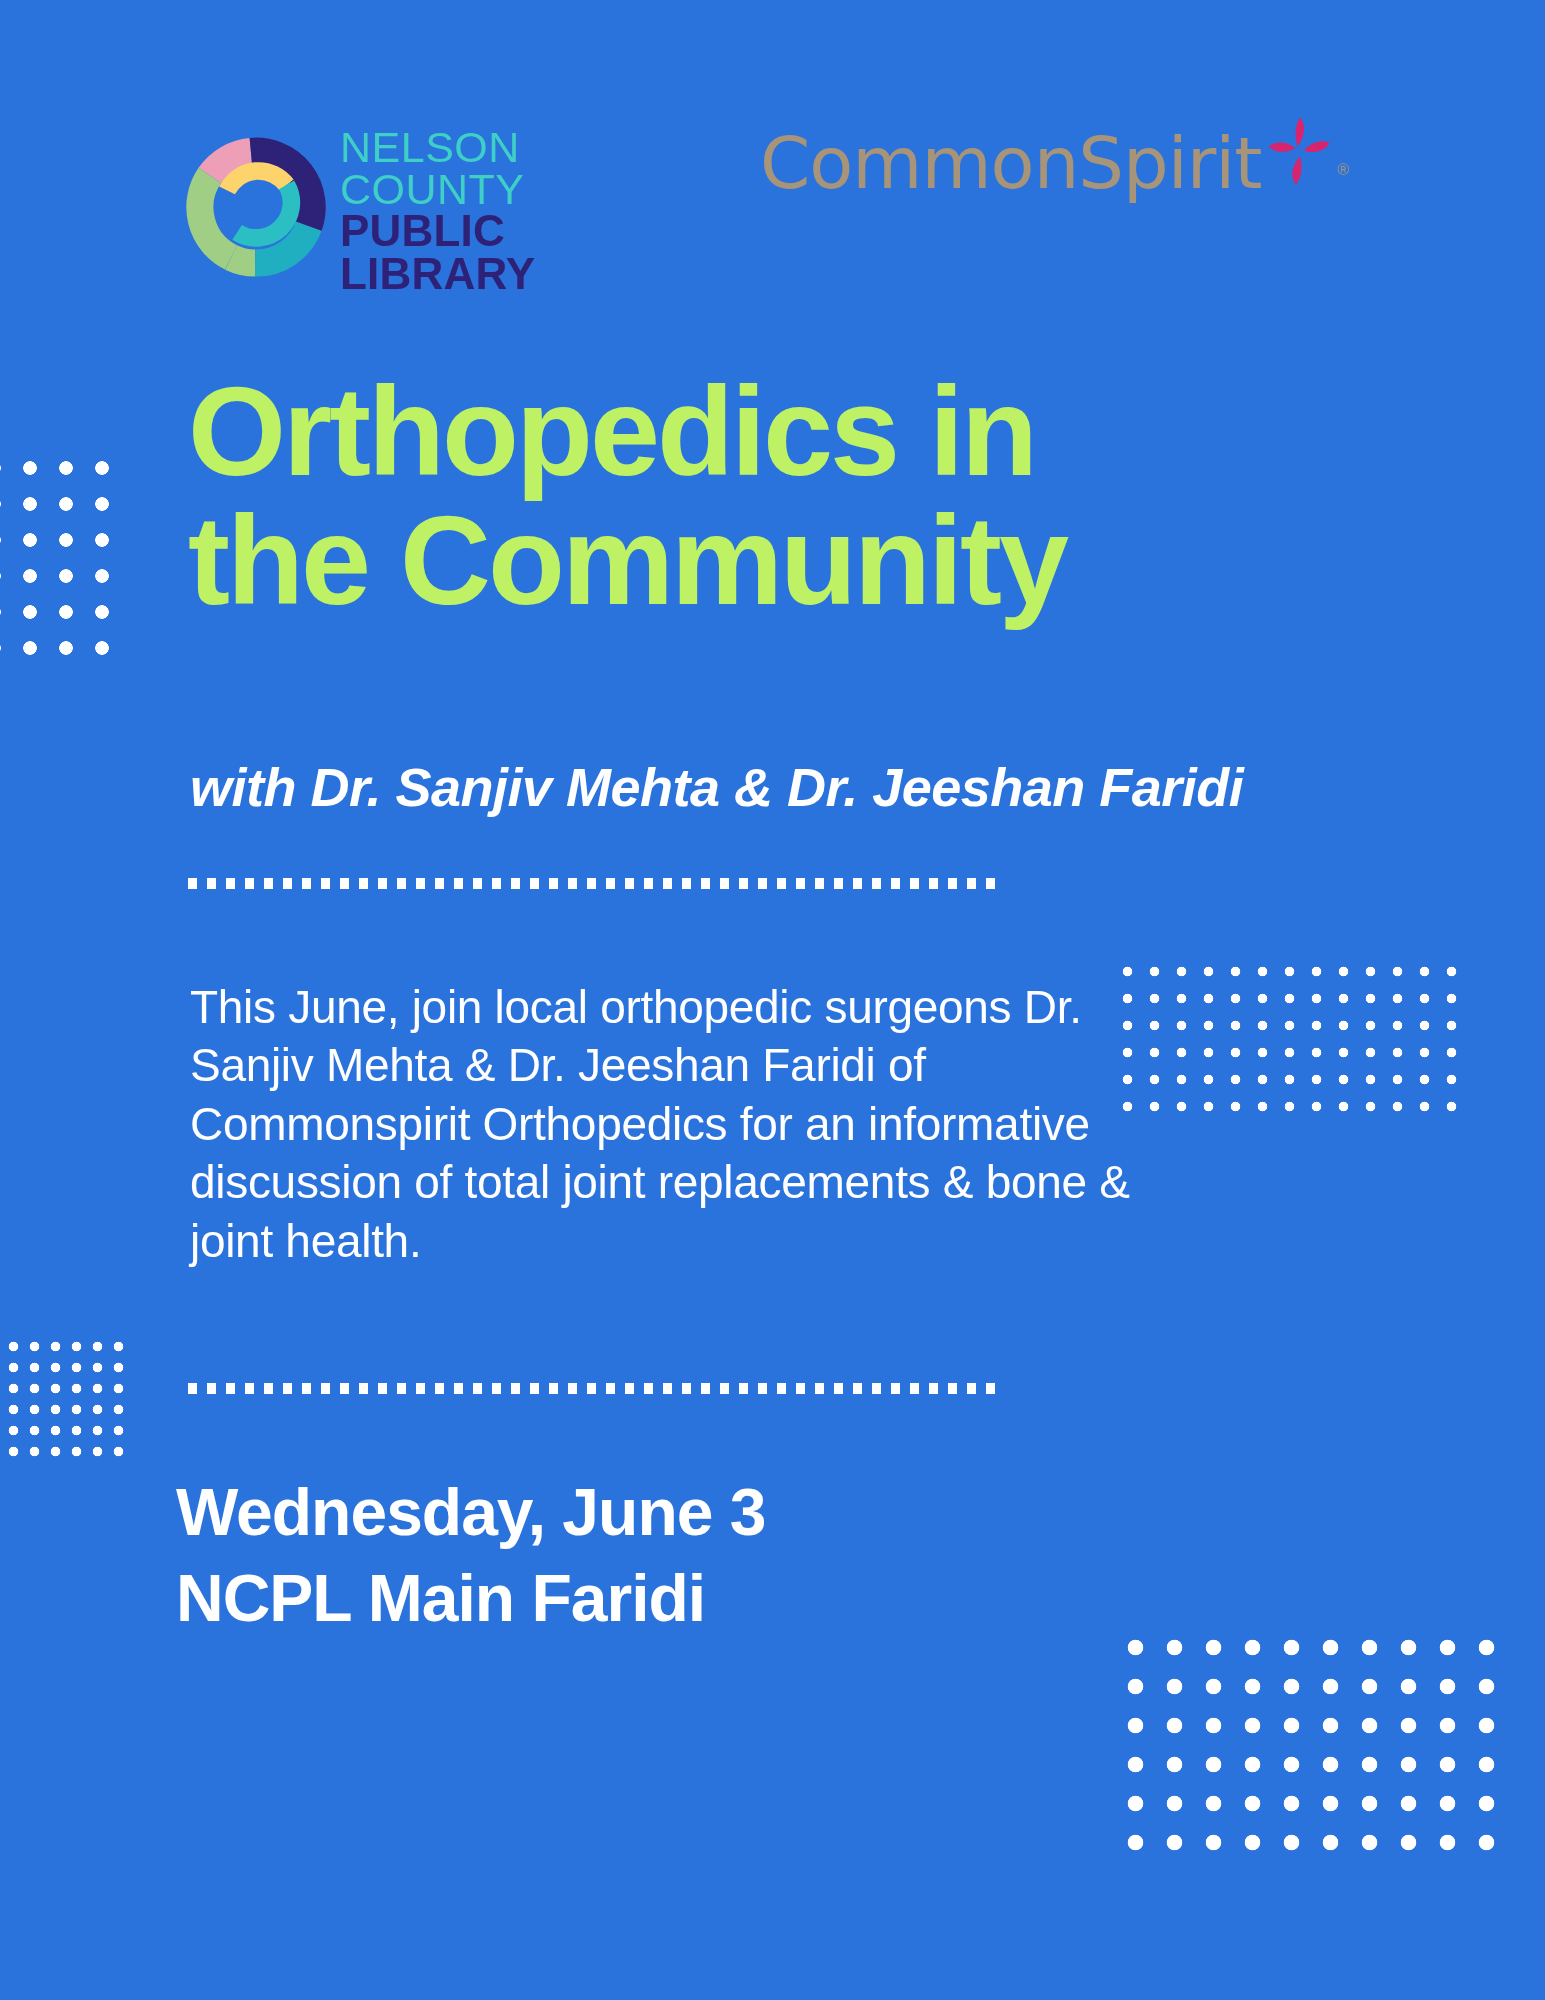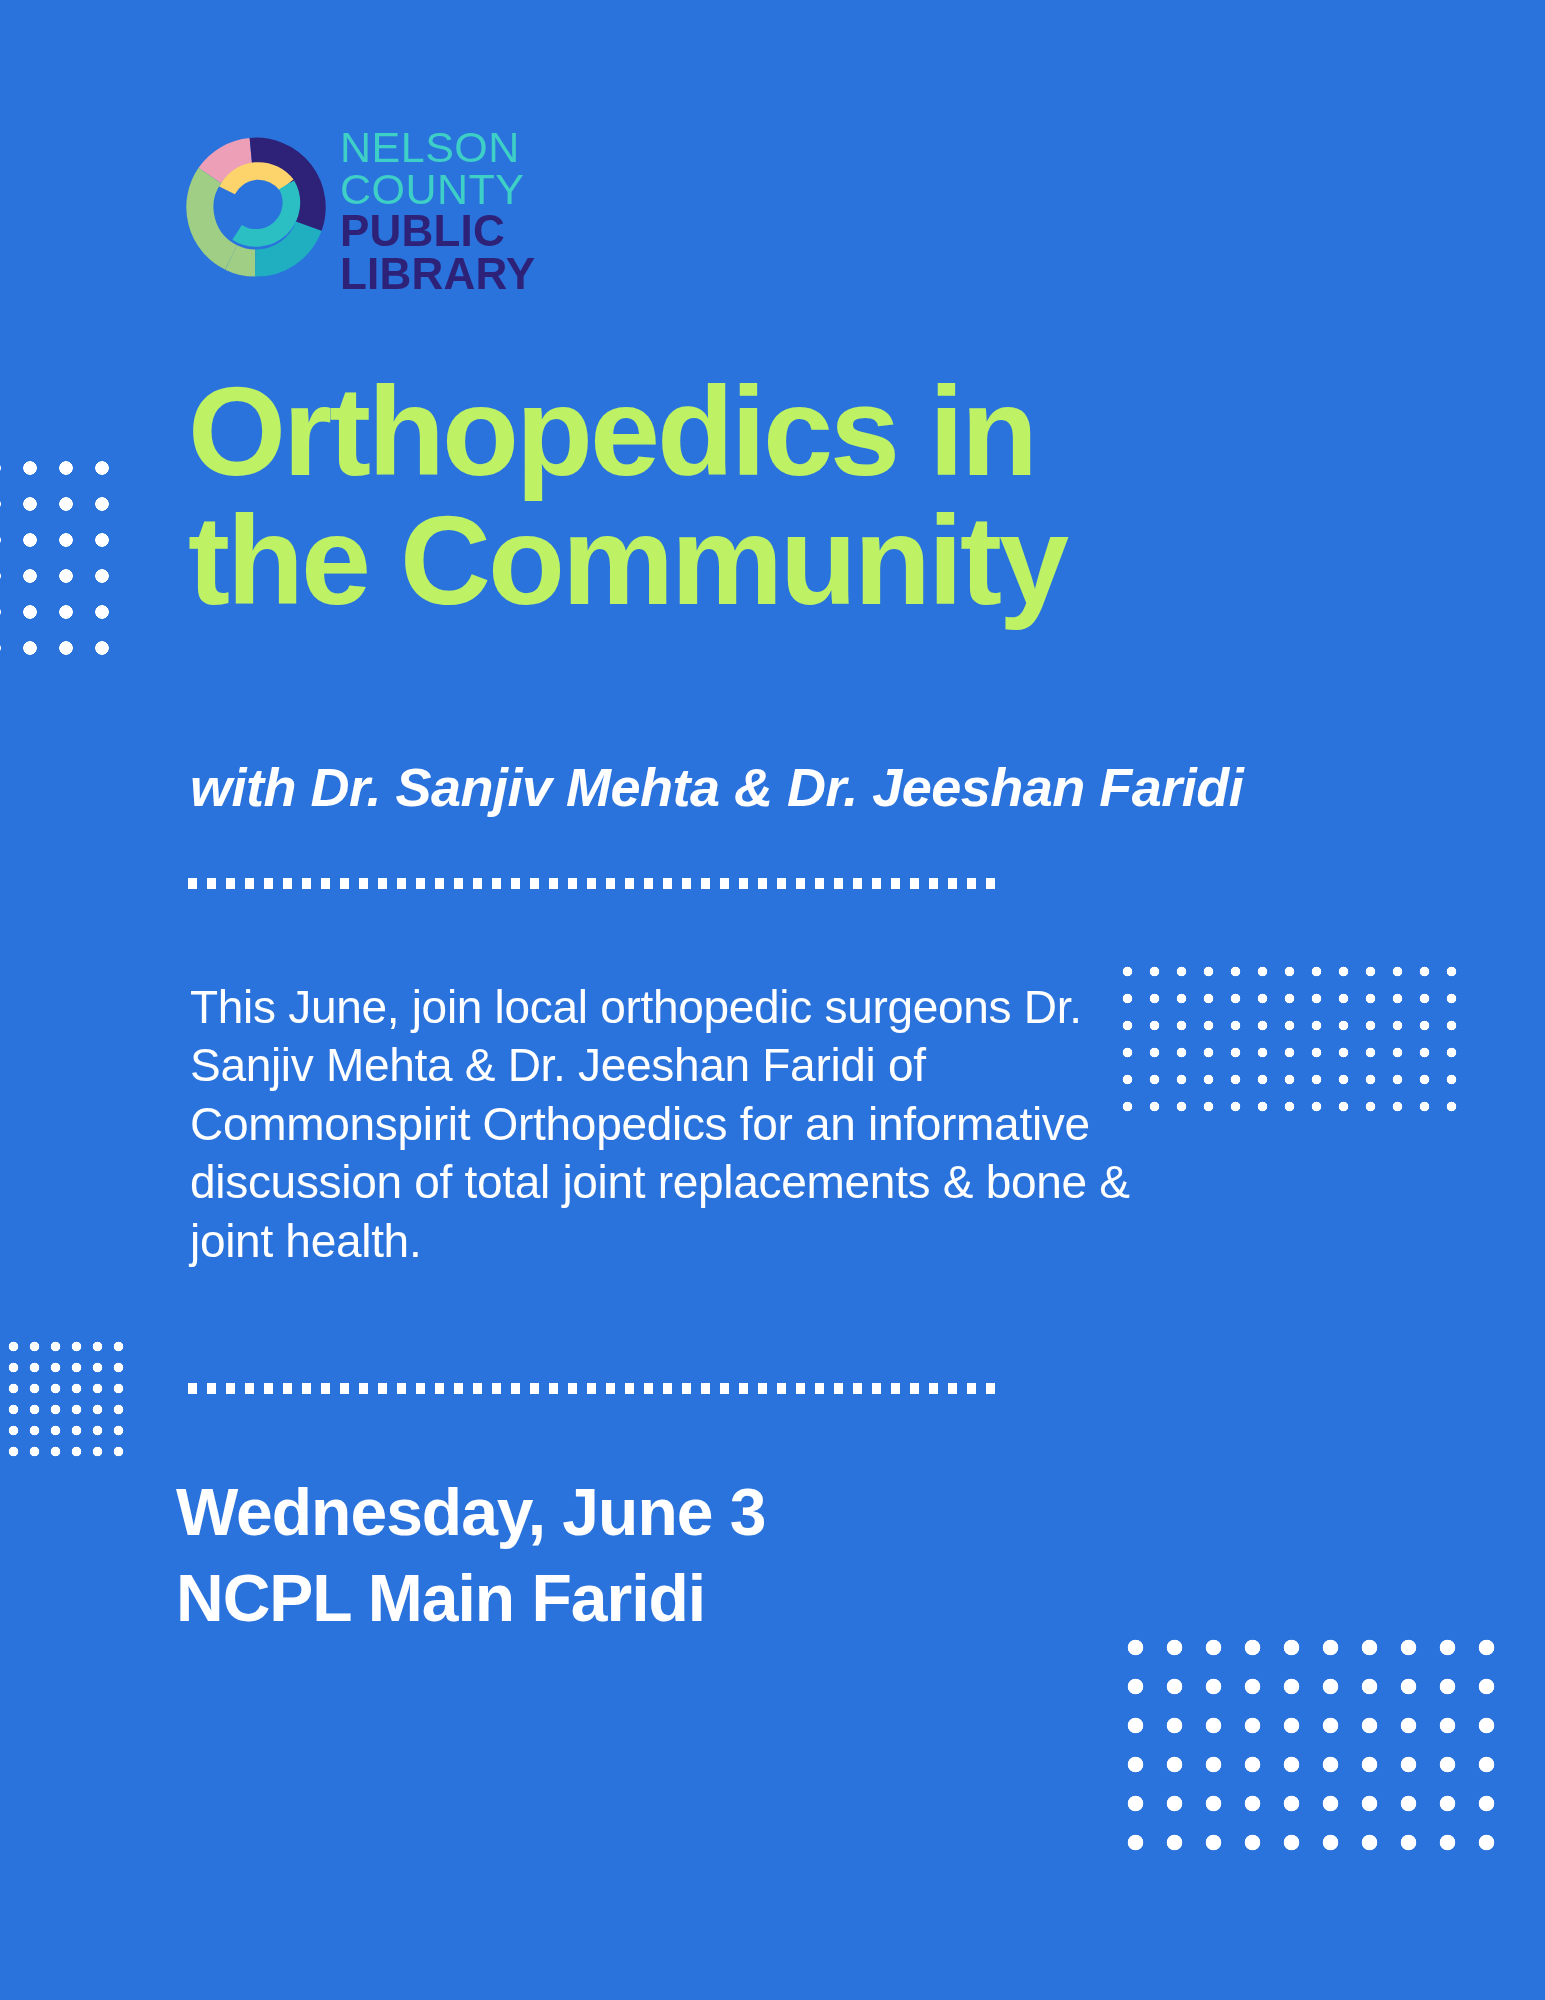--- a/index.html
+++ b/index.html
@@ -215,20 +215,36 @@
         </g>
       </svg>
       <div class="ncpl-words">
         <span class="thin">NELSON</span>
         <span class="thin">COUNTY</span>
         <span class="bold">PUBLIC</span>
         <span class="bold">LIBRARY</span>
       </div>
     </div>
 
+    <div class="cs-logo">
+      <div class="cs-wordmark">CommonSpirit</div>
+      <svg class="cs-mark" viewBox="0 0 100 100">
+        <g fill="#D6256E">
+
+          <path d="M 55 8 C 63 16 61 33 52 44 C 49 36 47 20 55 8 Z"></path>
+
+          <path d="M 16 44 C 27 36 42 39 49 47 C 40 52 24 54 16 44 Z"></path>
+
+          <path d="M 92 40 C 86 51 70 54 60 49 C 67 41 82 34 92 40 Z"></path>
+
+          <path d="M 50 92 C 42 83 45 67 55 57 C 58 66 58 83 50 92 Z"></path>
+        </g>
+      </svg>
+      <span class="cs-reg">®</span>
+    </div>
 
   </div>
 
   <h1 class="headline">
     <span>Orthopedics in</span>
     <span>the Community</span>
   </h1>
 
   <div class="subtitle">with Dr. Sanjiv Mehta &amp; Dr. Jeeshan Faridi</div>
 

